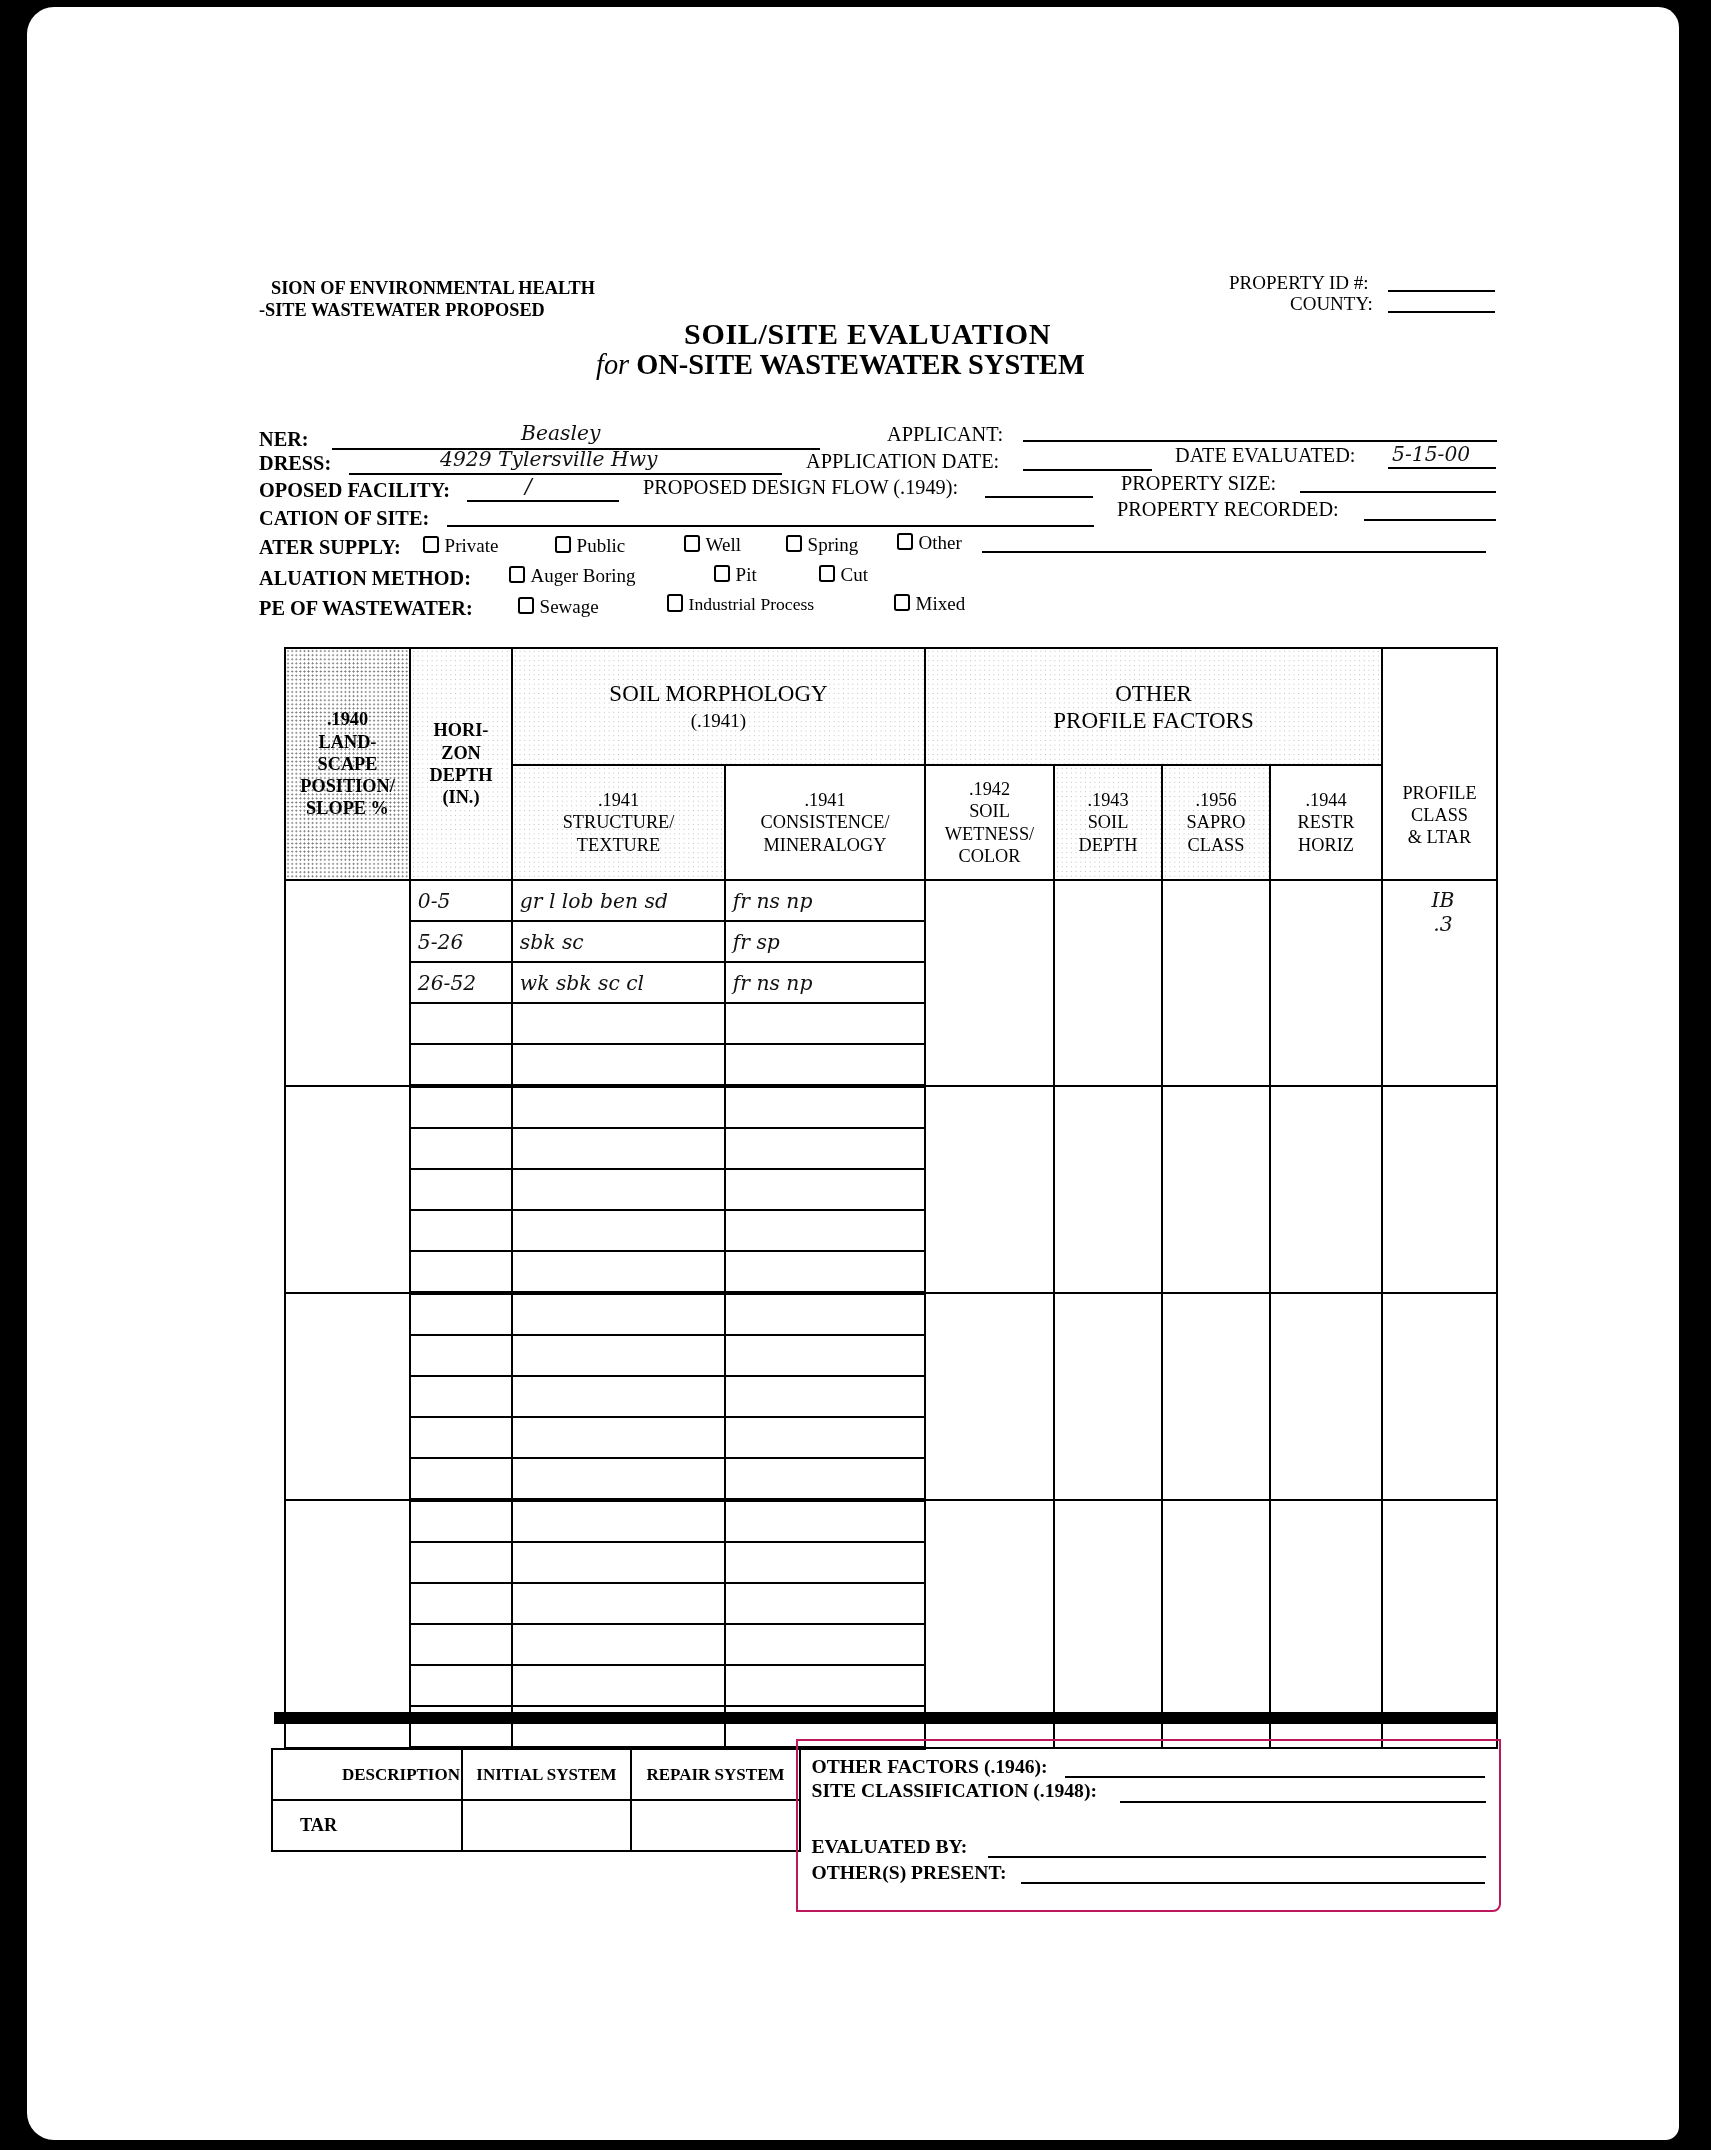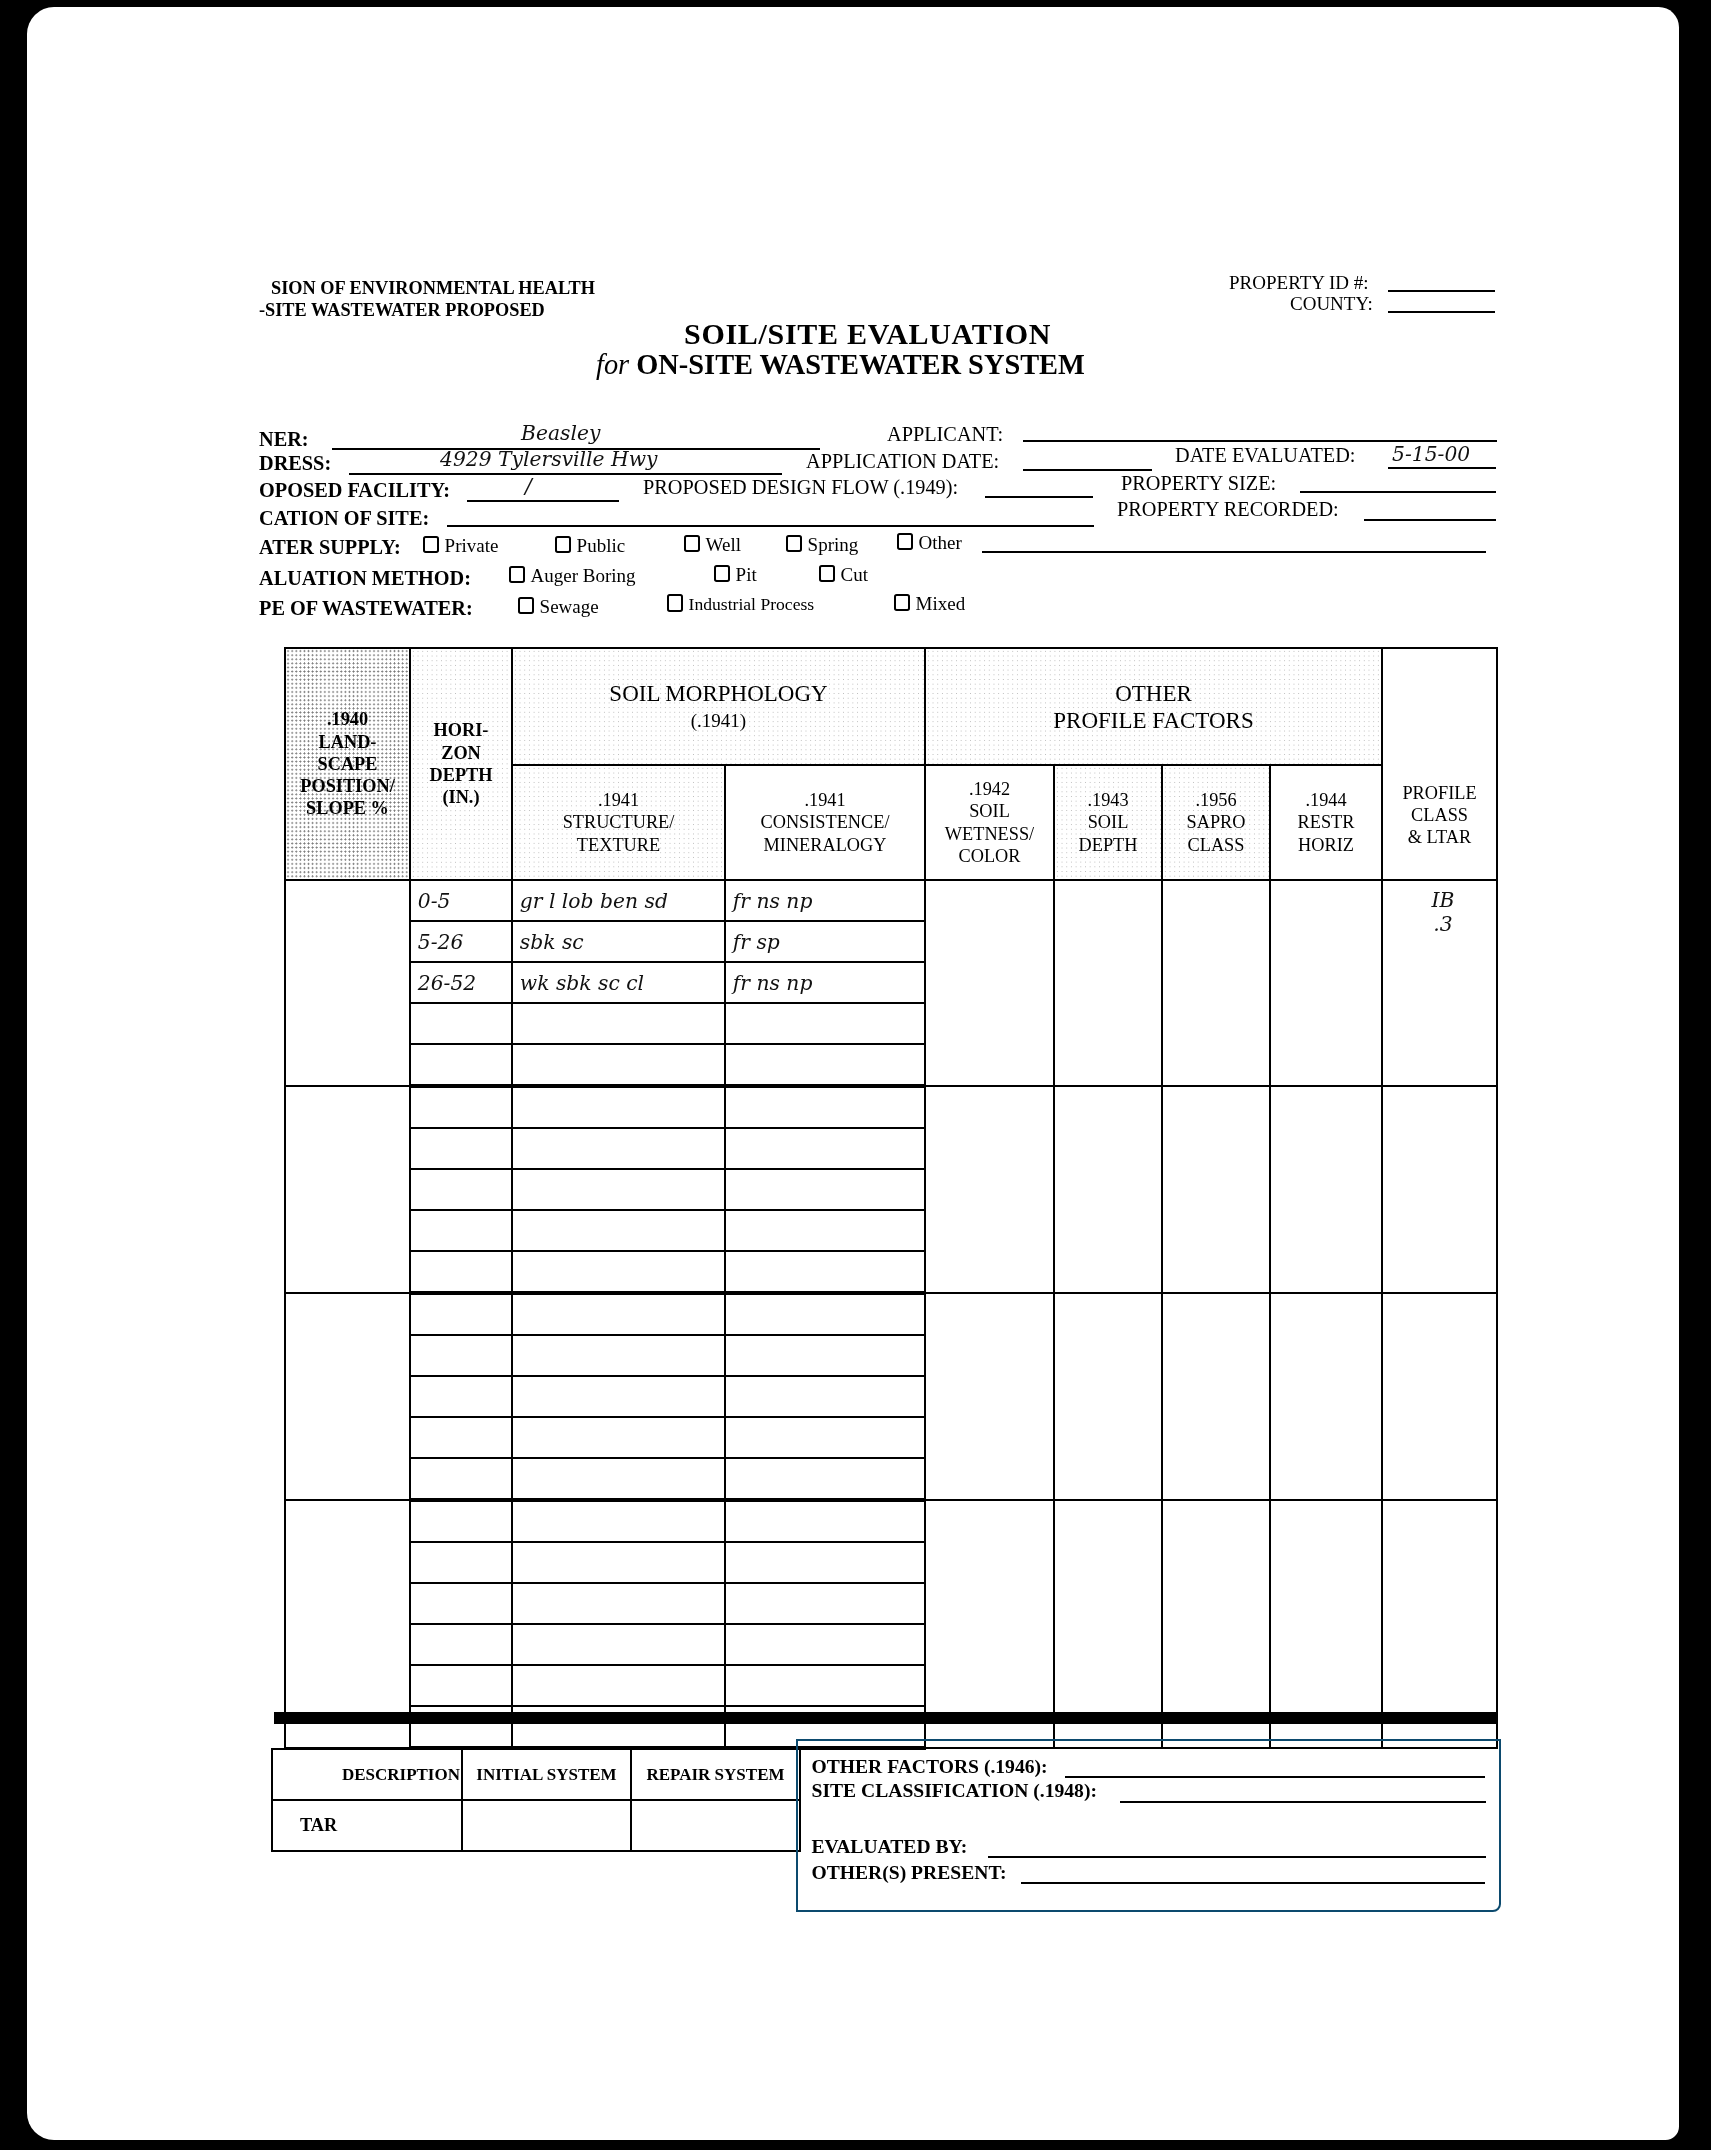--- a/index.html
+++ b/index.html
@@ -31,21 +31,21 @@
   .stip-dark { background-image: radial-gradient(#777 0.8px, transparent 0.9px); background-size: 4.1px 4.1px; }
   table.main td.cell { height: 39px; }
   table.main tr.group-end td { border-bottom-width: 4.1px; }
   table.main .hw { font-family: "DejaVu Serif", serif; font-style: italic; font-size: 20.3px; text-align: left; padding-left: 6.8px; color: #111; }
   .thick-bar { position: absolute; left: 274px; top: 1712px; width: 1224px; height: 12.2px; background: #000; }
 
   
   table.bottom { position: absolute; left: 271px; top: 1748px; width: 528px; border-collapse: collapse; table-layout: fixed; }
   table.bottom td, table.bottom th { border: 2px solid #000; height: 47px; font-size: 17px; font-weight: bold; text-align: center; }
   table.bottom td.desc { text-align: left; padding-left: 13.5px; font-weight: bold; font-size: 18.3px; }
-  .bottom-right { position: absolute; left: 796px; top: 1739px; width: 701px; height: 169px; border: 2px solid #0c4a6e; border-radius: 0 0 8.1px 0; }
+  .bottom-right { position: absolute; left: 796px; top: 1739px; width: 701px; height: 169px; border: 2px solid #be185d; border-radius: 0 0 8.1px 0; }
   .br-row { position: absolute; left: 13.5px; font-size: 19.6px; font-weight: bold; }
   .br-line { position: absolute; border-bottom: 2px solid #000; }
 </style>
 </head>
 <body>
 
 <div class="paper"></div>
 
 <div class="abs hdr-small" style="left:271px;top:278px;">SION OF ENVIRONMENTAL HEALTH</div>
 <div class="abs hdr-small" style="left:259px;top:300px;">-SITE WASTEWATER PROPOSED</div>

